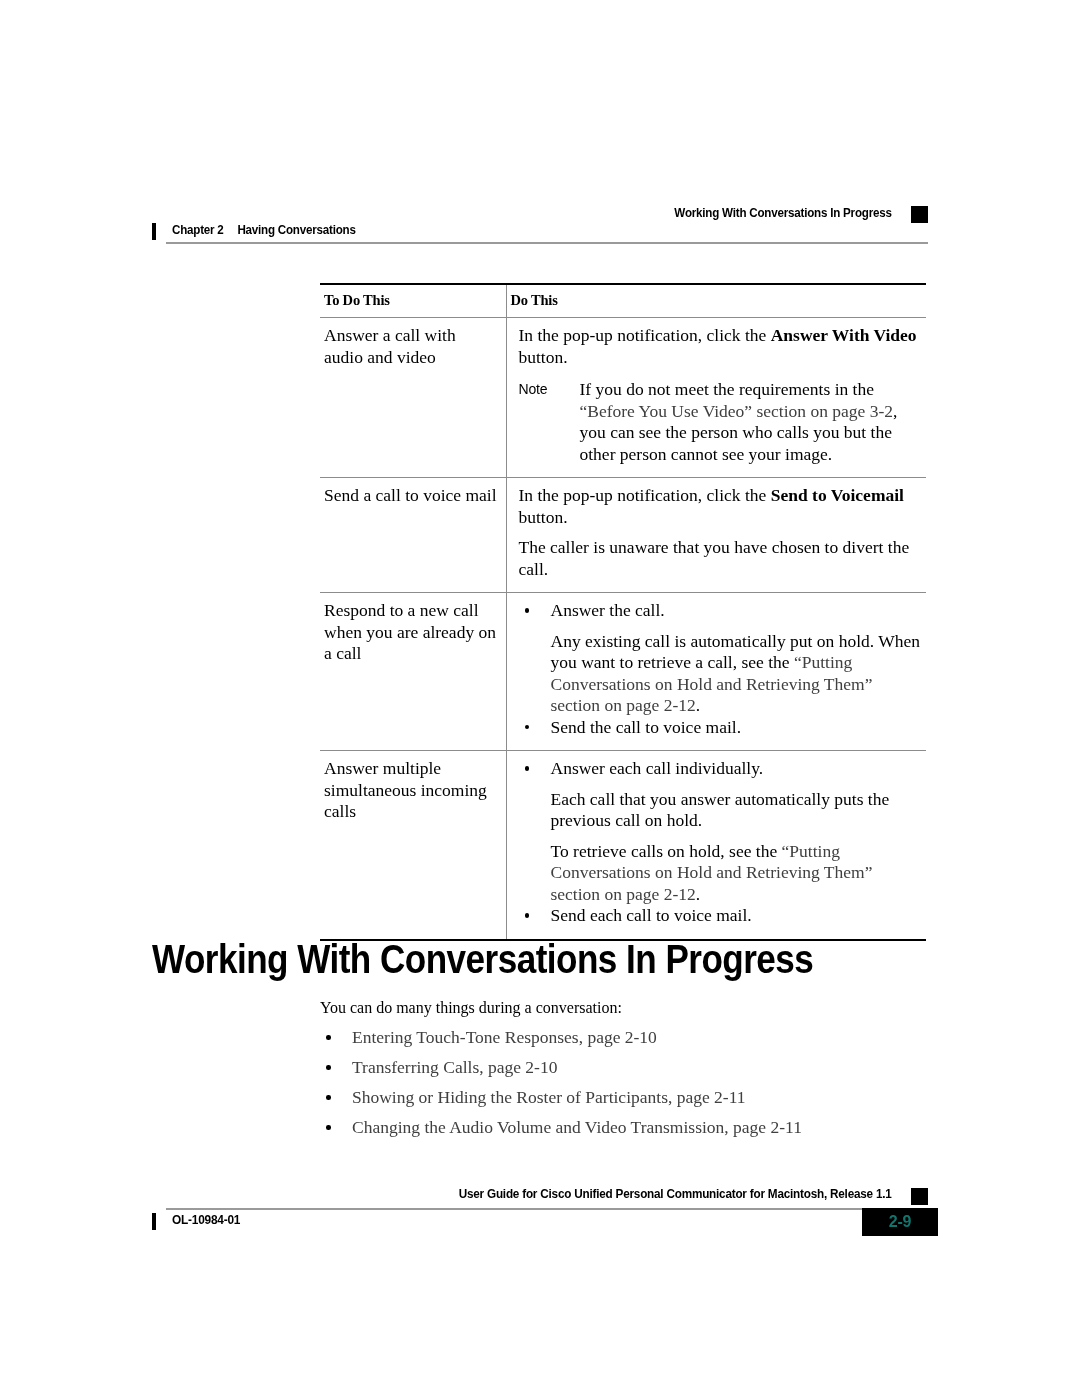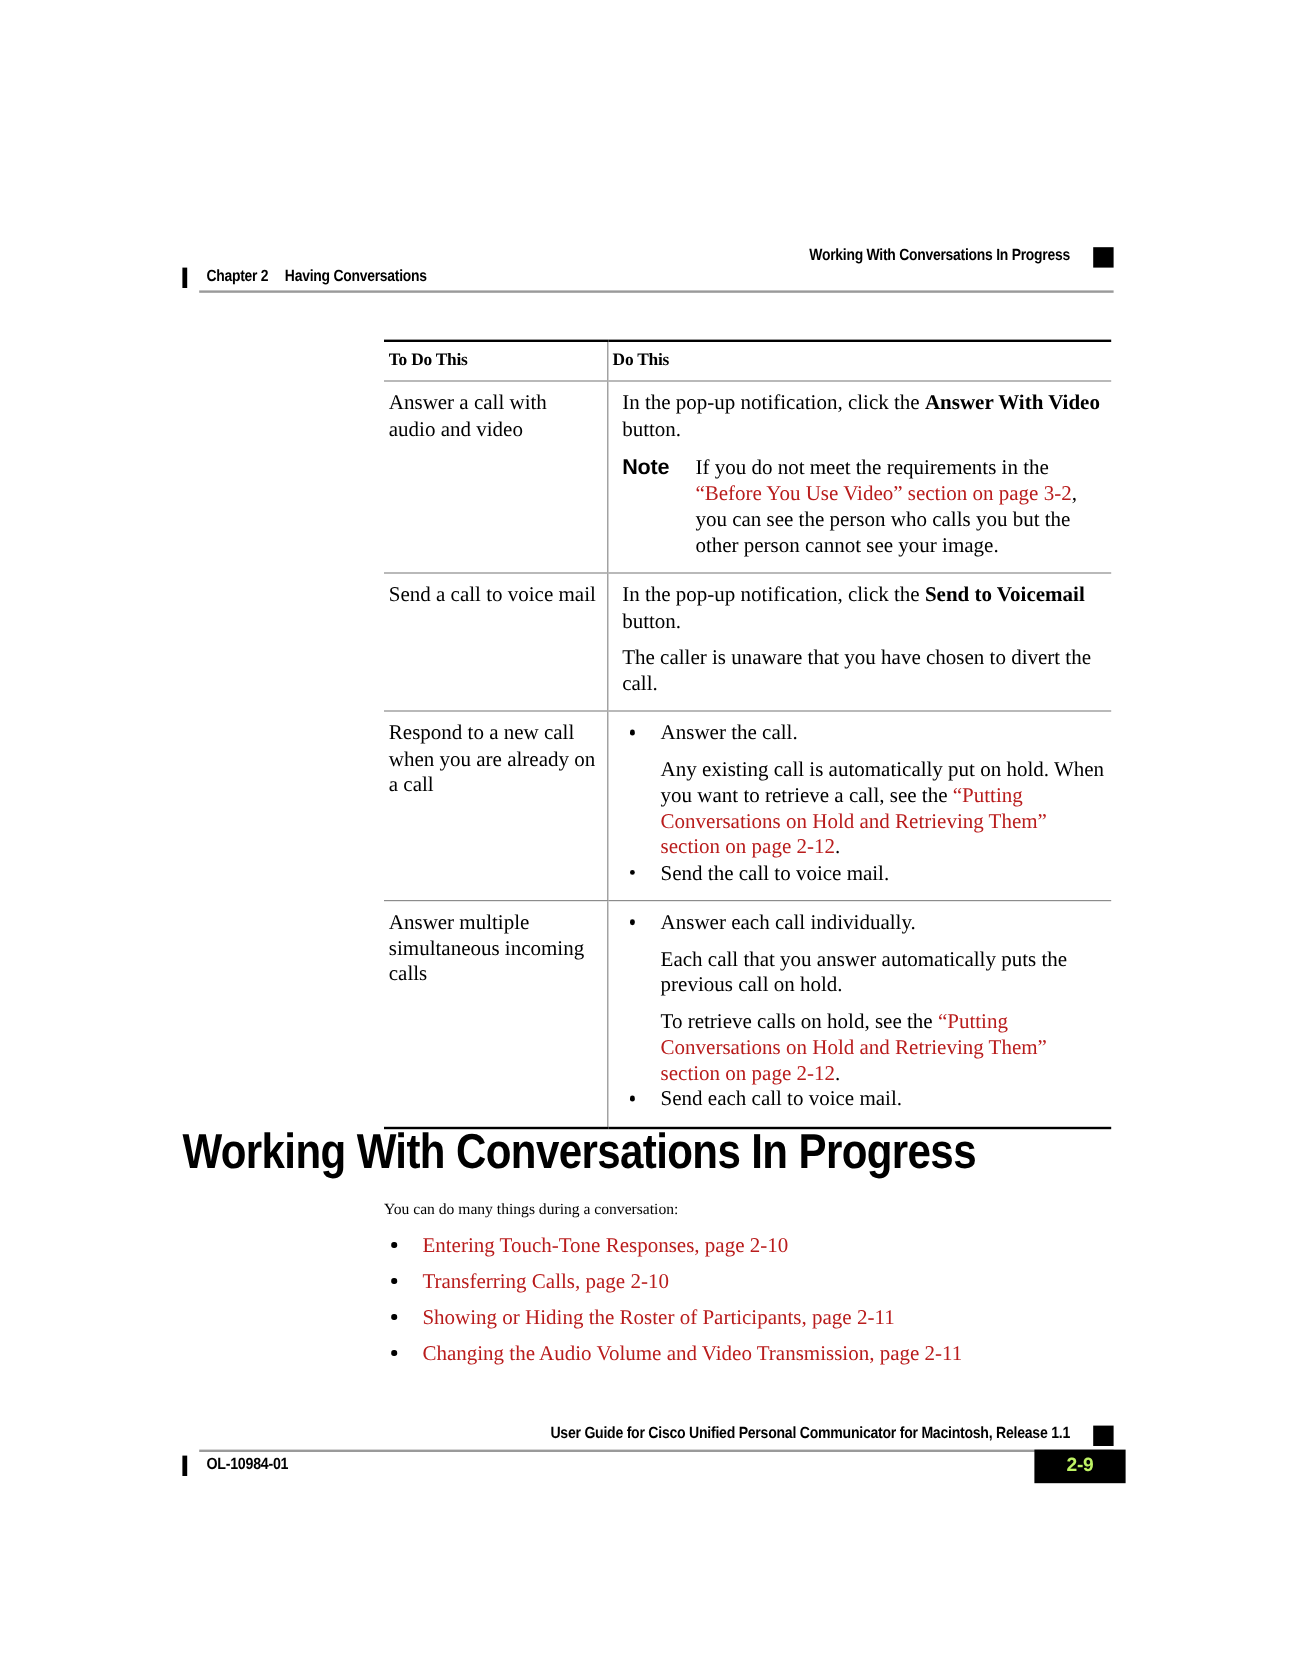--- a/index.html
+++ b/index.html
@@ -141,37 +141,37 @@
   .tbl tbody tr:last-child td {
     border-bottom: 2.5px solid #000;
   }
 
   .p { margin: 0 0 0 0; }
   .p + .p { margin-top: 9px; }
 
   b.bd { font-weight: bold; }
 
   a.lnk, .lnk {
-    color: #b91c1c;
+    color: #404040;
     text-decoration: none;
   }
 
   
   .note {
     position: relative;
     padding-left: 61px;
     margin-top: 11px;
   }
   .note-label {
     position: absolute;
     left: 0;
     top: 0;
     font-family: "Liberation Sans", sans-serif;
-    font-weight: bold;
-    font-size: 18px;
+    font-weight: normal;
+    font-size: 14px;
     line-height: 21.5px;
     letter-spacing: -0.2px;
   }
 
   
   .bl {
     position: relative;
     padding-left: 32px;
   }
   .bl-dot {
@@ -202,21 +202,21 @@
     transform: scaleX(0.855);
     transform-origin: left top;
     margin: 0;
   }
 
   
   .intro {
     position: absolute;
     left: 320px;
     top: 997px;
-    font-size: 13px;
+    font-size: 16px;
     line-height: 21.5px;
   }
   .mainlist {
     position: absolute;
     left: 320px;
     top: 1027px;
     width: 620px;
   }
   .mainlist .item {
     position: relative;
@@ -291,21 +291,21 @@
     transform: scaleX(0.88);
     transform-origin: left center;
   }
   .ftr-pagebox {
     position: absolute;
     right: -10px;
     top: 22px;
     width: 76px;
     height: 28px;
     background: #000;
-    color: #bef264;
+    color: #0f766e;
     font-family: "Liberation Sans", sans-serif;
     font-weight: bold;
     font-size: 16px;
     display: flex;
     align-items: center;
     justify-content: center;
     letter-spacing: -0.2px;
   }
 </style>
 </head>

